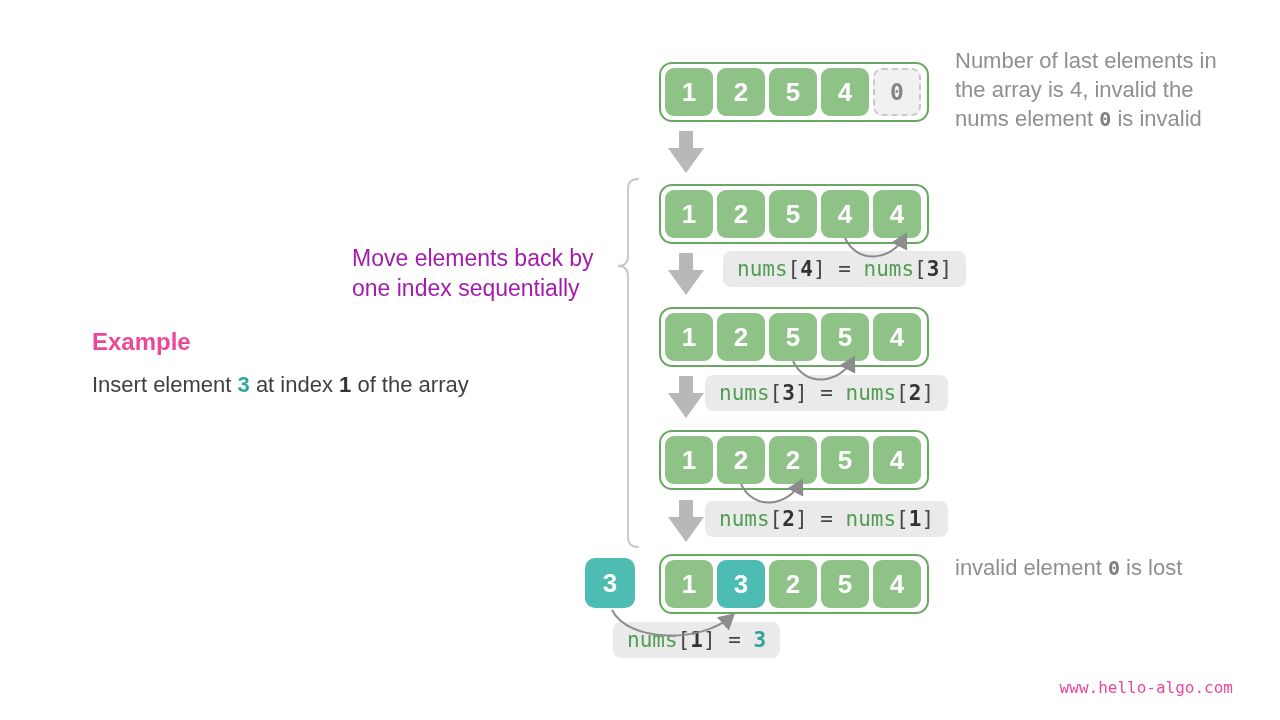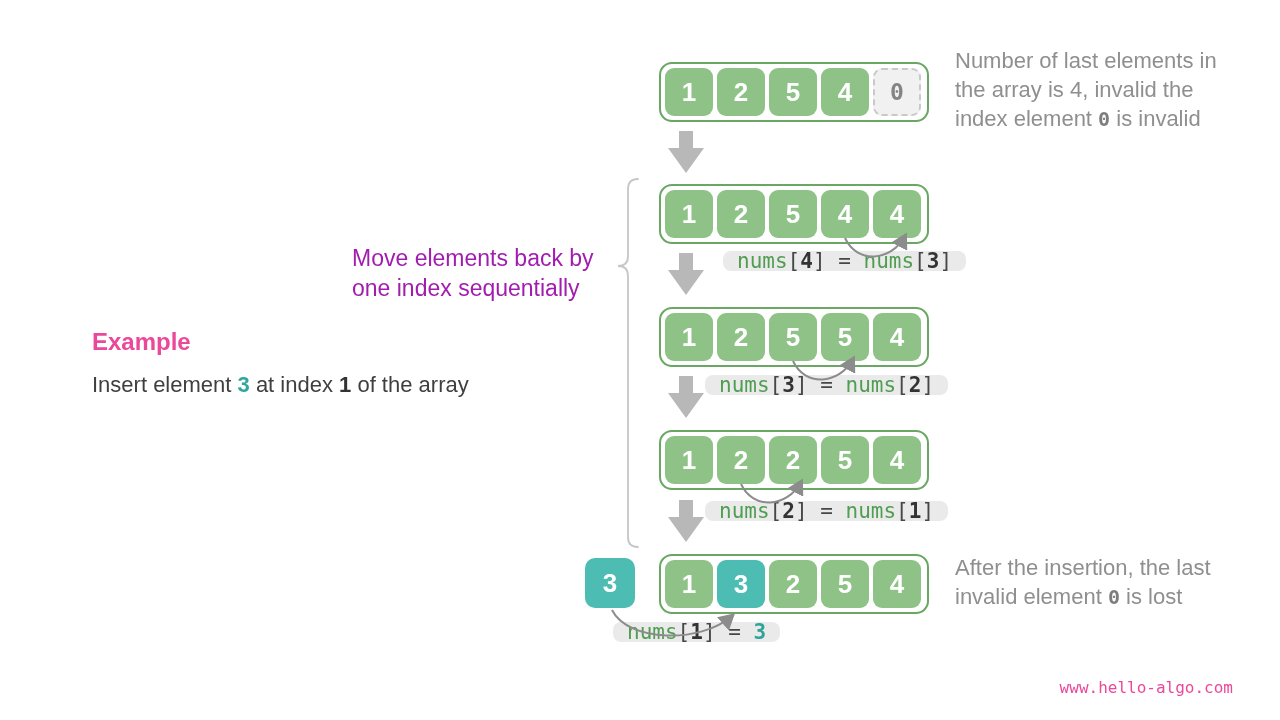--- a/index.html
+++ b/index.html
@@ -15,21 +15,21 @@
         justify-content:center;flex:0 0 auto;}
   .cell.teal{background:#4DBCB3;}
   .cell.invalid{background:#F1F1F1;border:2px dashed #C9C9C9;color:#848484;
         box-sizing:border-box;font-family:"DejaVu Sans Mono",monospace;
         font-weight:bold;font-size:23px;}
   .standalone{position:absolute;left:585px;top:558px;width:50px;height:50px;
         border-radius:10px;background:#4DBCB3;color:#fff;font-weight:bold;
         font-size:26px;display:flex;align-items:center;justify-content:center;}
 
   
-  .code-label{position:absolute;height:20px;background:#EAEAEA;border-radius:8px;
+  .code-label{position:absolute;height:36px;background:#EAEAEA;border-radius:8px;
         display:flex;align-items:center;padding:0 14px;white-space:pre;
         font-family:"DejaVu Sans Mono",monospace;font-size:21px;color:#474747;}
   .c-fn{color:#509E52;}
   .c-idx{font-weight:bold;color:#333;}
   .c-val{font-weight:bold;color:#2FA29A;}
   .c-br,.c-eq{color:#474747;}
 
   
   .note{position:absolute;color:#8F8F8F;font-size:22px;line-height:29px;}
   .icode{font-family:"DejaVu Sans Mono",monospace;font-weight:bold;font-size:20px;color:#7d7d7d;}
@@ -155,23 +155,22 @@
         <marker id="ah4" markerWidth="9" markerHeight="9" refX="6" refY="4.5" orient="auto">
       <path d="M0 0 L8 4.5 L0 9 Z" fill="#8C8C8C"></path>
         </marker>
       </defs>
     <path d="M20 12 C36 44 108 46 140 18" fill="none" stroke="#8C8C8C" stroke-width="2" marker-end="url(#ah4)"></path>
   </svg>
 
   <div class="note" style="left:955px;top:46px;width:310px;">
     <div>Number of last elements in</div>
     <div>the array is 4, invalid the</div>
-    <div><span>index element </span><span class="icode">0</span><span> is invalid</span></div>
+    <div><span>nums element </span><span class="icode">0</span><span> is invalid</span></div>
   </div>
 
   <div class="note" style="left:955px;top:553px;width:310px;">
-    <div>After the insertion, the last</div>
     <div><span>invalid element </span><span class="icode">0</span><span> is lost</span></div>
   </div>
 
   <div class="watermark">www.hello-algo.com</div>
 
 </div>
 
 </body></html>

